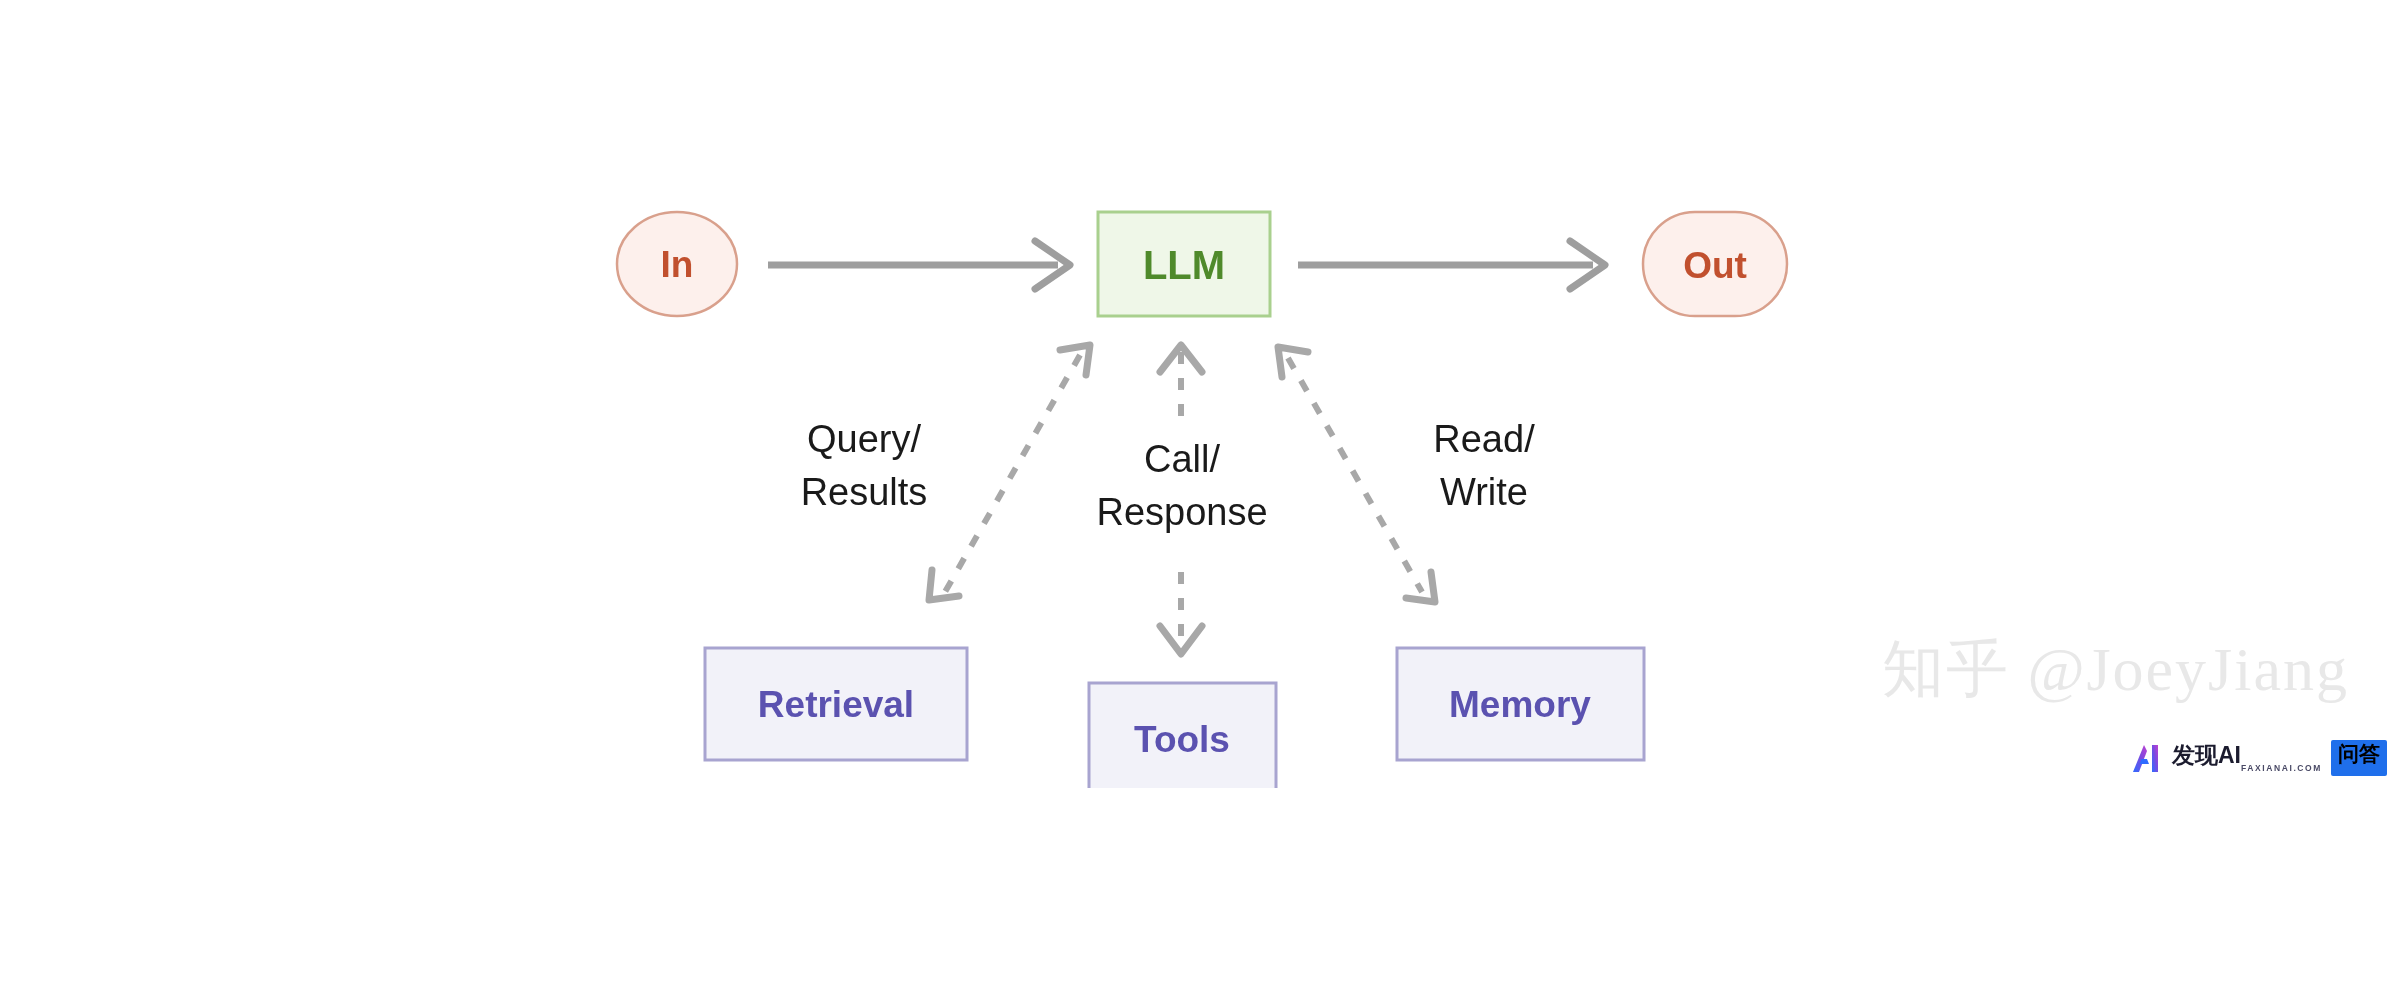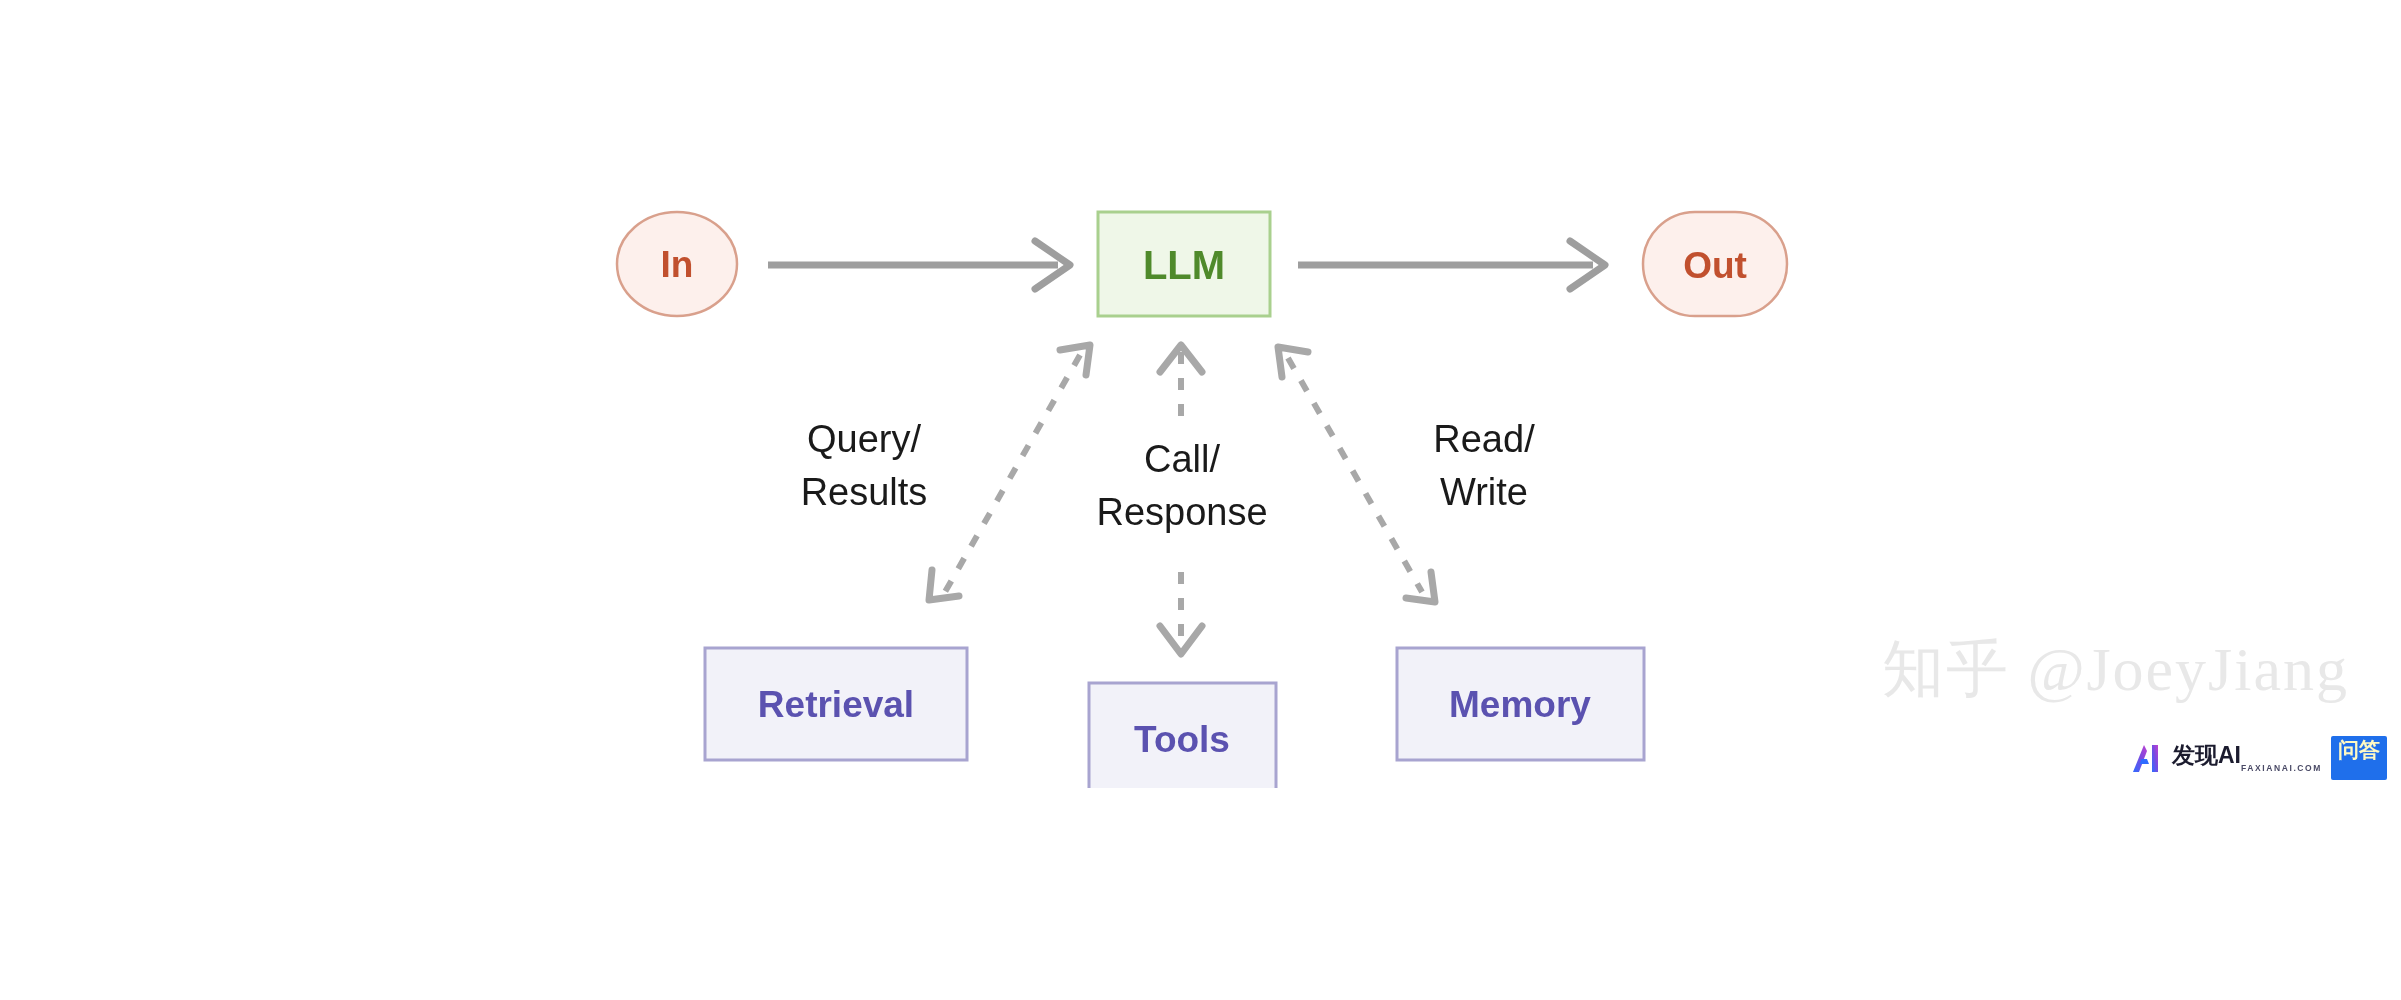--- a/index.html
+++ b/index.html
@@ -76,25 +76,25 @@
   .badge-text-sub {
     font-family: "Liberation Sans", sans-serif;
     font-size: 8.5px;
     font-weight: bold;
     color: #4a4a66;
     letter-spacing: 1.6px;
     margin-top: 20px;
   }
   .badge-chip {
     background: #1f6feb;
-    color: #fef9c3;
+    color: #000000;
     font-family: "Liberation Sans", sans-serif;
     font-size: 21px;
     font-weight: bold;
-    padding: 3px 7px 20px 7px;
+    padding: 3px 7px 12px 7px;
     border-radius: 2px;
     line-height: 1;
   }
 </style>
 </head>
 <body>
 
 <div id="canvas">
 
   <svg id="diagram-svg" viewBox="0 0 2401 1000">

